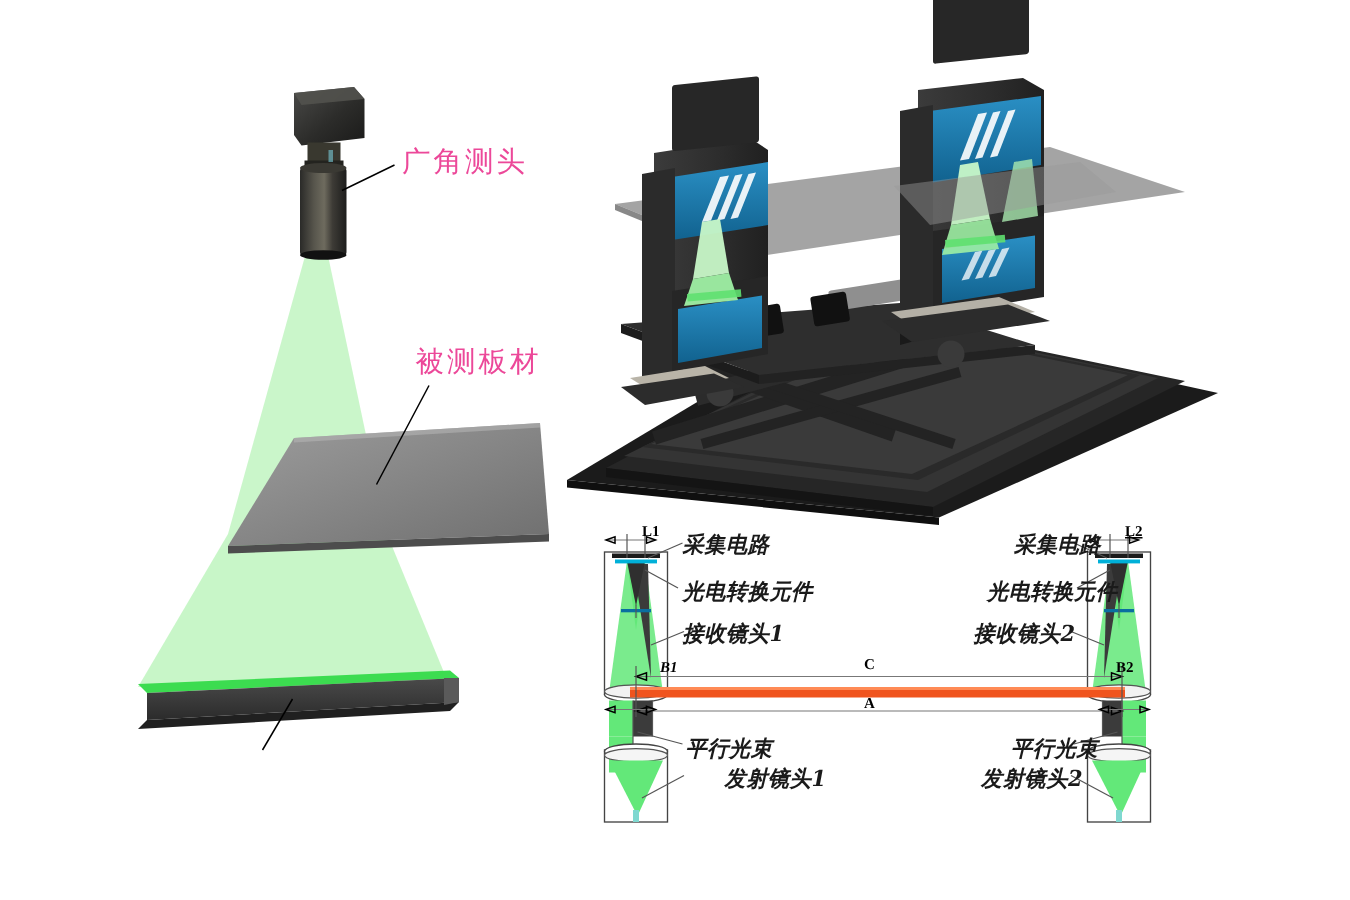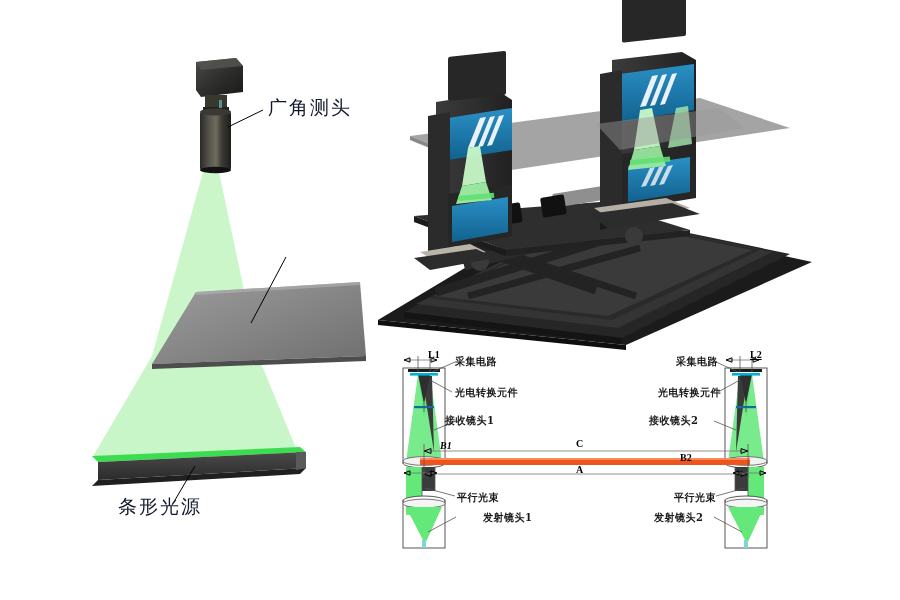--- a/index.html
+++ b/index.html
@@ -1,24 +1,24 @@
 <!DOCTYPE html>
 <html><head>
 <meta charset="utf-8">
 <style>
   html,body{margin:0;padding:0;background:#ffffff;}
   body{width:900px;height:600px;position:relative;overflow:hidden;
        font-family:"Liberation Serif","DejaVu Serif",serif;}
   .stage{position:absolute;inset:0;width:900px;height:600px;}
 
   
-  .cn{position:absolute;color:#0f172a;white-space:nowrap;}
+  .cn{position:absolute;color:#ec4899;white-space:nowrap;}
   .cn-big{font-size:19px;letter-spacing:2px;font-family:"DejaVu Serif",serif;}
-  .cn-sm{font-size:10px;letter-spacing:.5px;font-family:"DejaVu Serif",serif;
-         font-weight:700;color:#1a1a1a;transform:scaleY(1.05);}
+  .cn-sm{font-size:14px;letter-spacing:.5px;font-family:"DejaVu Serif",serif;
+         font-weight:700;color:#1a1a1a;transform:scaleY(1.05);font-style:italic;}
   .dim{position:absolute;font-size:10px;font-weight:700;color:#000;
        font-family:"Liberation Serif",serif;white-space:nowrap;}
 
   svg{position:absolute;left:0;top:0;overflow:visible;}
   .ln{stroke:#000;stroke-width:1;fill:none;}
   .ln-thin{stroke:#555;stroke-width:.8;fill:none;}
   .ln-dim{stroke:#777;stroke-width:.8;fill:none;}
   .box{stroke:#444;stroke-width:.9;fill:none;}
 </style>
 </head>
@@ -90,21 +90,21 @@
       <polygon points="98,480 306,468 300,474 92,486" fill="#202020"></polygon>
       <polygon points="296,452 306,452 306,468 296,470" fill="#5a5a5a"></polygon>
     </g>
 
     <path class="ln" d="M 228 127 L 263 110"></path>
     <path class="ln" d="M 251 323 L 286 257"></path>
     <path class="ln" d="M 195 466 L 175 500"></path>
   </svg>
 
   <div class="cn cn-big" style="left:268px;top:95px;">广角测头</div>
-  <div class="cn cn-big" style="left:118px;top:494px;">条形光源</div>
+  <div class="cn cn-big" style="left:277px;top:228px;">被测板材</div>
 
   <svg width="900" height="600">
 
     <g>
       <polygon points="378,320 565,208 812,262 626,345" fill="#1b1b1b"></polygon>
       <polygon points="378,320 626,345 626,350 378,325" fill="#0f0f0f"></polygon>
     </g>
 
     <g>
       <polygon points="404,312 592,213 790,254 622,338" fill="#262626"></polygon>
@@ -317,27 +317,27 @@
       <path class="ln-thin" d="M 740 380 L 718 392"></path>
       <path class="ln-thin" d="M 736 430 L 714 421"></path>
       <path class="ln-thin" d="M 745 488 L 716 496"></path>
       <path class="ln-thin" d="M 742 532 L 714 517"></path>
     </g>
   </svg>
 
   <div class="dim" style="left:428px;top:349px;">L1</div>
   <div class="dim" style="left:750px;top:349px;text-decoration:underline;">L2</div>
   <div class="dim" style="left:440px;top:440px;font-style:italic;">B1</div>
-  <div class="dim" style="left:680px;top:440px;margin-top:12px;">B2</div>
+  <div class="dim" style="left:744px;top:440px;">B2</div>
   <div class="dim" style="left:576px;top:438px;">C</div>
   <div class="dim" style="left:576px;top:464px;">A</div>
 
   <div class="cn cn-sm" style="left:455px;top:355px;">采集电路</div>
   <div class="cn cn-sm" style="left:455px;top:386px;">光电转换元件</div>
-  <div class="cn cn-sm" style="left:445px;top:414px;">接收镜头1</div>
+  <div class="cn cn-sm" style="left:455px;top:414px;">接收镜头1</div>
   <div class="cn cn-sm" style="left:457px;top:491px;">平行光束</div>
   <div class="cn cn-sm" style="left:483px;top:511px;">发射镜头1</div>
 
   <div class="cn cn-sm" style="left:676px;top:355px;">采集电路</div>
   <div class="cn cn-sm" style="left:658px;top:386px;">光电转换元件</div>
   <div class="cn cn-sm" style="left:649px;top:414px;">接收镜头2</div>
   <div class="cn cn-sm" style="left:674px;top:491px;">平行光束</div>
   <div class="cn cn-sm" style="left:654px;top:511px;text-align:right;">发射镜头2</div>
 
 </div>

